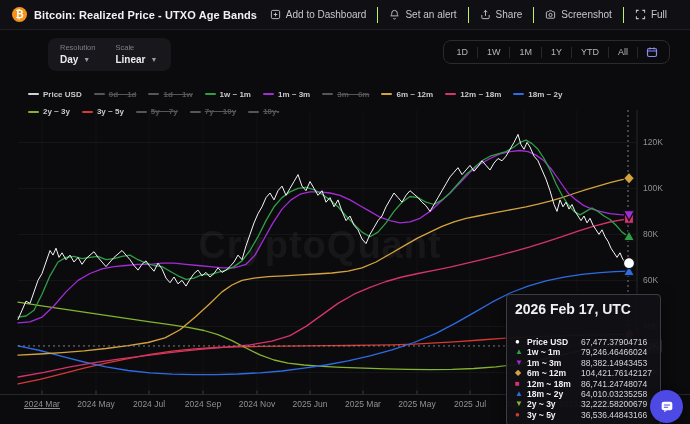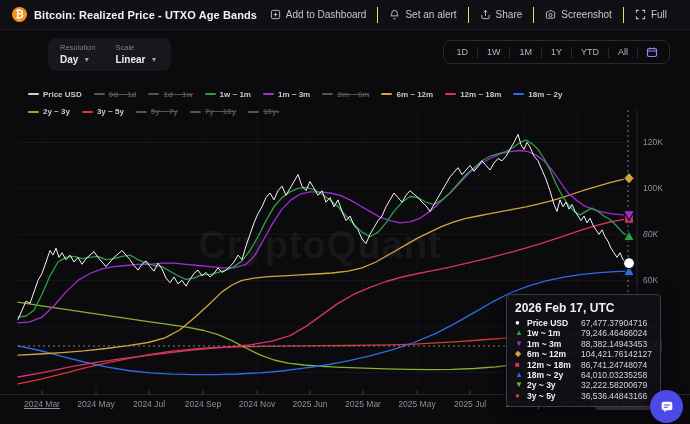--- a/index.html
+++ b/index.html
@@ -51,21 +51,21 @@
     border-radius:2px; padding:2px 4px; z-index:3; }
   .xlabel { position:absolute; top:399px; width:56px; margin-left:-28px; text-align:center;
     font-size:8.5px; color:#8f8f96; z-index:2; white-space:nowrap; }
   .xlabel-box { position:absolute; top:396px; font-size:8.5px; color:#ececf0; background:#3e3e46;
     border-radius:3px; padding:2px 6px; z-index:3; white-space:nowrap; }
 
   
   .tooltip { position:absolute; z-index:4; background:rgba(17,17,21,0.96);
     border:1px solid #3c3c44; border-radius:4px; padding:6px 8px 5px 8px;
     box-shadow:0 4px 14px rgba(0,0,0,.5); }
-  .tooltip-title { font-size:12px; font-weight:700; color:#f0f0f4; margin-bottom:3px; }
+  .tooltip-title { font-size:14px; font-weight:700; color:#f0f0f4; margin-bottom:20px; }
   .trow { display:flex; align-items:center; line-height:10.4px; }
   .tmark { width:12px; font-size:8px; }
   .tname { width:52px; font-size:8.5px; font-weight:700; color:#f0f0f4; white-space:nowrap; }
   .tval  { font-size:8.5px; color:#d4d4dc; white-space:nowrap; padding-left:2px; }
 
   
   .chat-bubble { position:absolute; right:7px; bottom:1px; width:33px; height:33px; border-radius:50%;
     background:#4c49e4; z-index:6; display:flex; align-items:center; justify-content:center;
     box-shadow:0 2px 8px rgba(0,0,0,.45); cursor:pointer; }
 </style>
@@ -247,21 +247,21 @@
         </span><span class="legend-item off">
           <span class="legend-swatch" style="background: rgb(85, 85, 92);"></span>
           <span class="legend-label">7y ~ 10y</span>
         </span><span class="legend-item off">
           <span class="legend-swatch" style="background: rgb(85, 85, 92);"></span>
           <span class="legend-label">10y-</span>
         </span></div>
     <div id="axis-layer">
         <div class="ylabel" style="top: 137.424px;">120K</div>
         <div class="ylabel" style="top: 183.416px;">100K</div>
-        <div class="ylabel" style="top: 229.408px; font-style: italic;">80K</div>
+        <div class="ylabel" style="top: 229.408px;">80K</div>
         <div class="ylabel" style="top: 275.4px;">60K</div>
         <div class="ylabel" style="top: 321.392px;">40K</div>
         <div class="ylabel" style="top: 367.384px;">20K</div>
         <div class="ylabel-box" style="top: 338.938px;">31K</div>
         <div class="xlabel" style="left: 42px; text-decoration: underline;">2024 Mar</div>
         <div class="xlabel" style="left: 96px;">2024 May</div>
         <div class="xlabel" style="left: 149px;">2024 Jul</div>
         <div class="xlabel" style="left: 203px;">2024 Sep</div>
         <div class="xlabel" style="left: 257px;">2024 Nov</div>
         <div class="xlabel" style="left: 310px;">2025 Jun</div>

